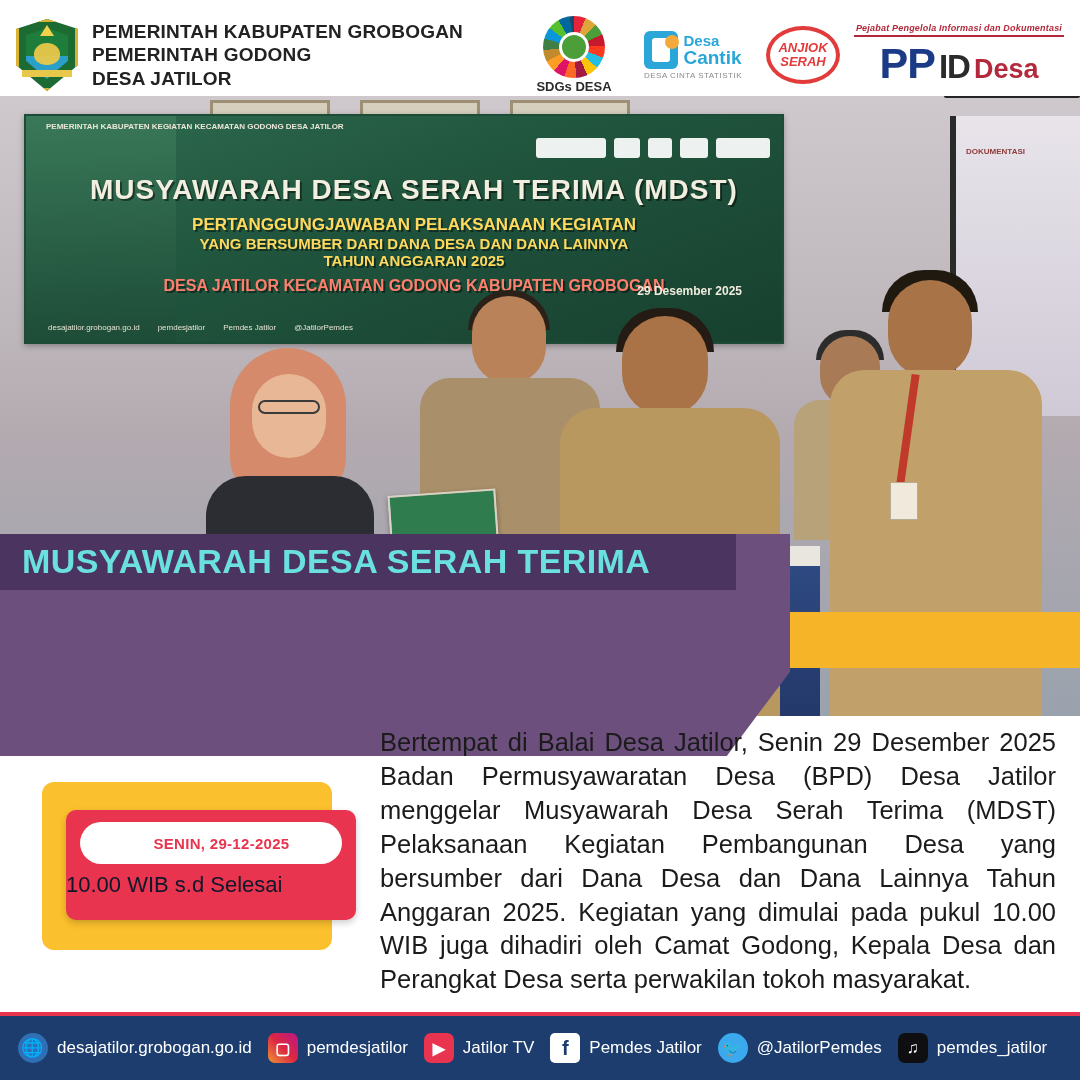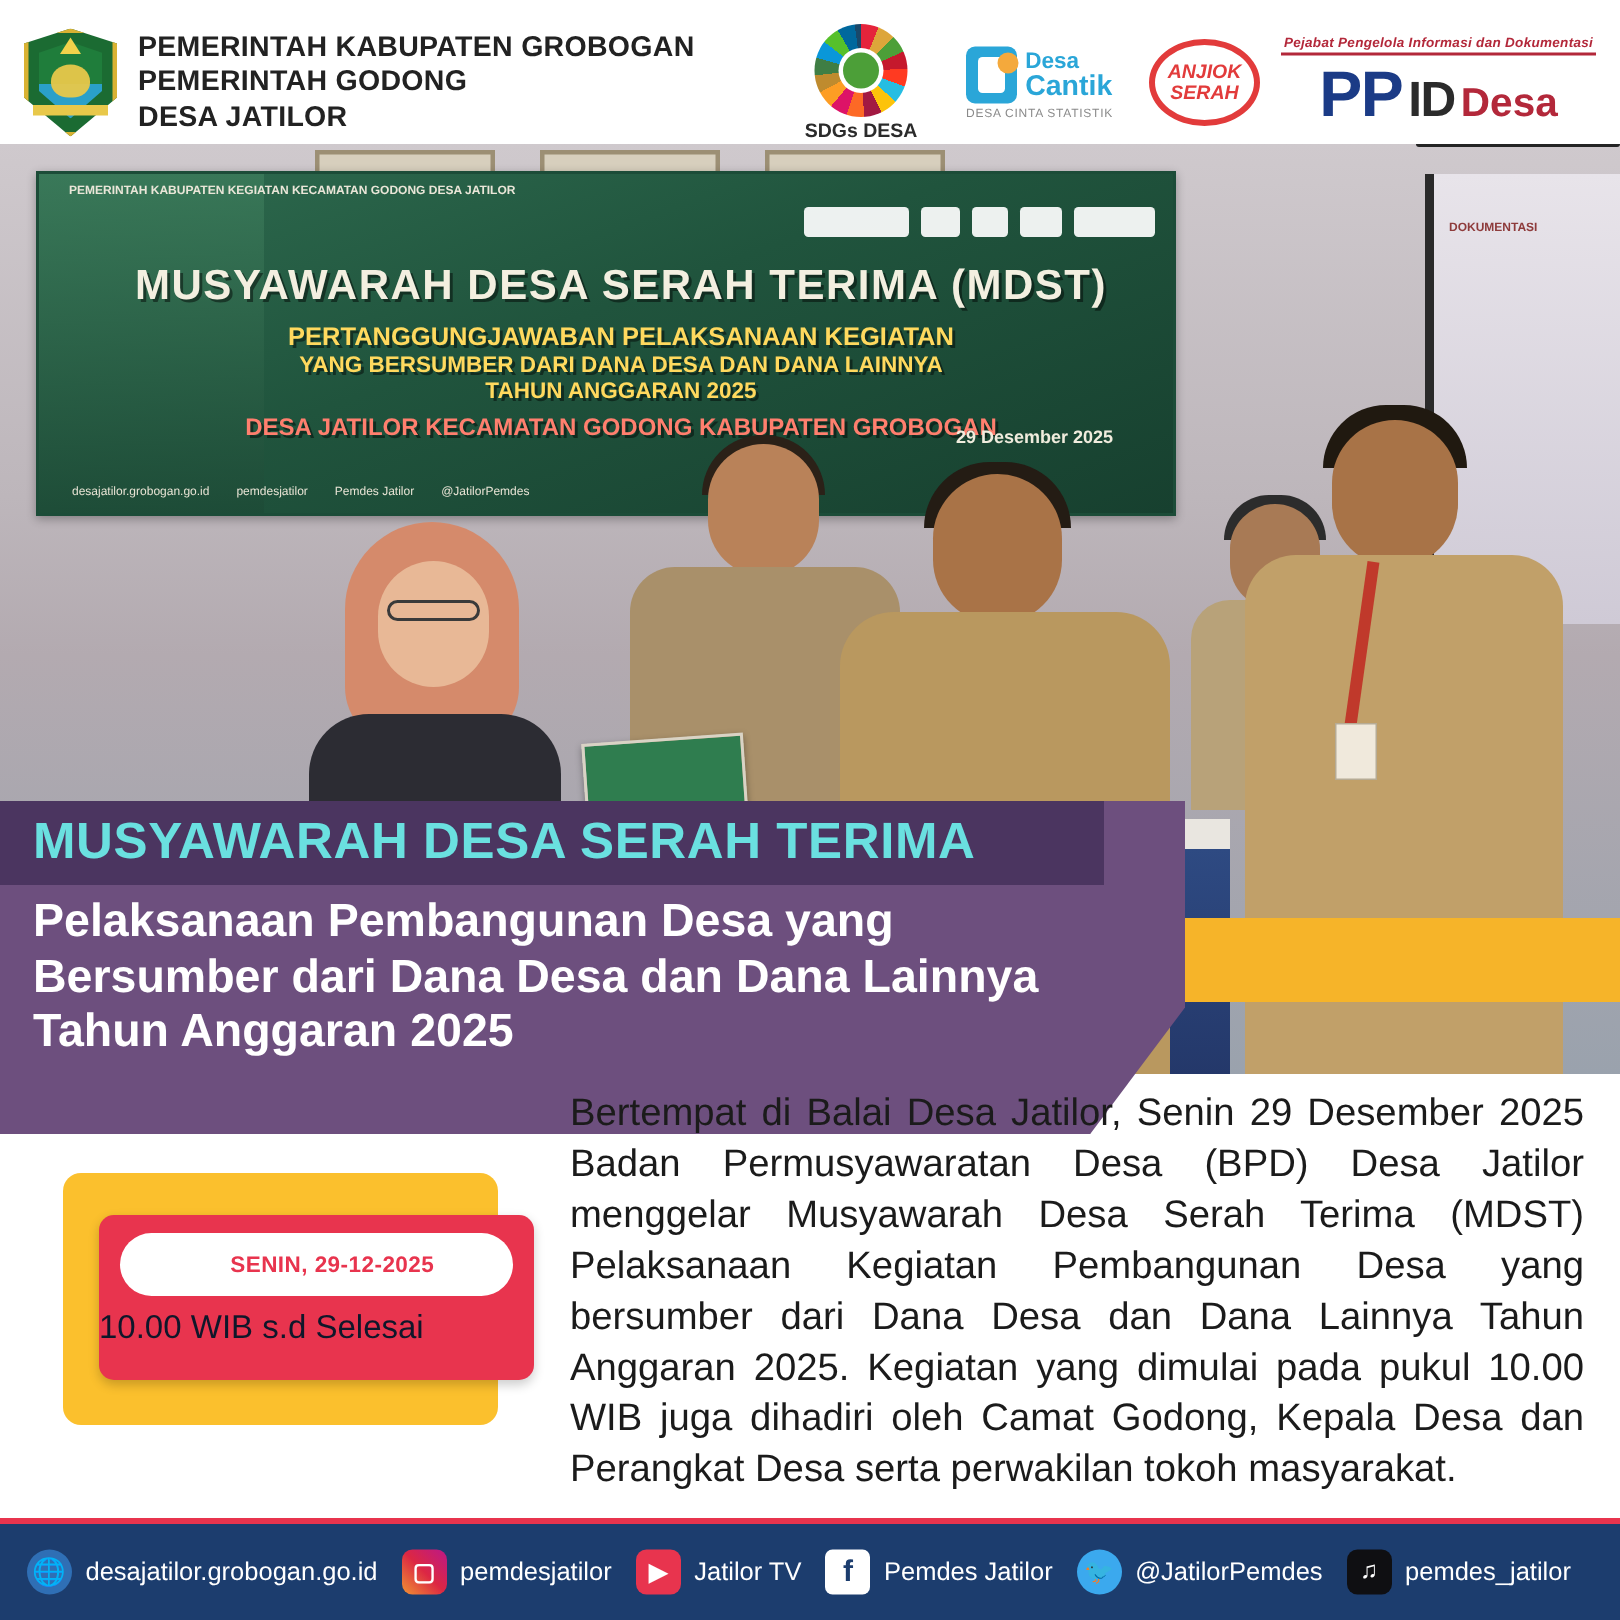--- a/index.html
+++ b/index.html
@@ -525,21 +525,20 @@
     <div class="cup c3"></div>
     <div class="laptop"></div>
   </div>
 
   <div class="title-yellow"></div>
 
   <div class="title-wrap">
     <div class="title-band"></div>
     <div class="title-accent"></div>
     <div class="title-main">MUSYAWARAH DESA SERAH TERIMA</div>
-    <div class="title-sub">Pelaksanaan Pembangunan Desa yang Bersumber dari Dana Desa dan Dana Lainnya Tahun Anggaran 2025</div>
   </div>
 
   <div class="date-card">
     <div class="date-inner">
       <div class="date-pill">
         <span>SENIN, 29-12-2025</span>
       </div>
       <div class="date-time">10.00 WIB s.d Selesai</div>
     </div>
   </div>

